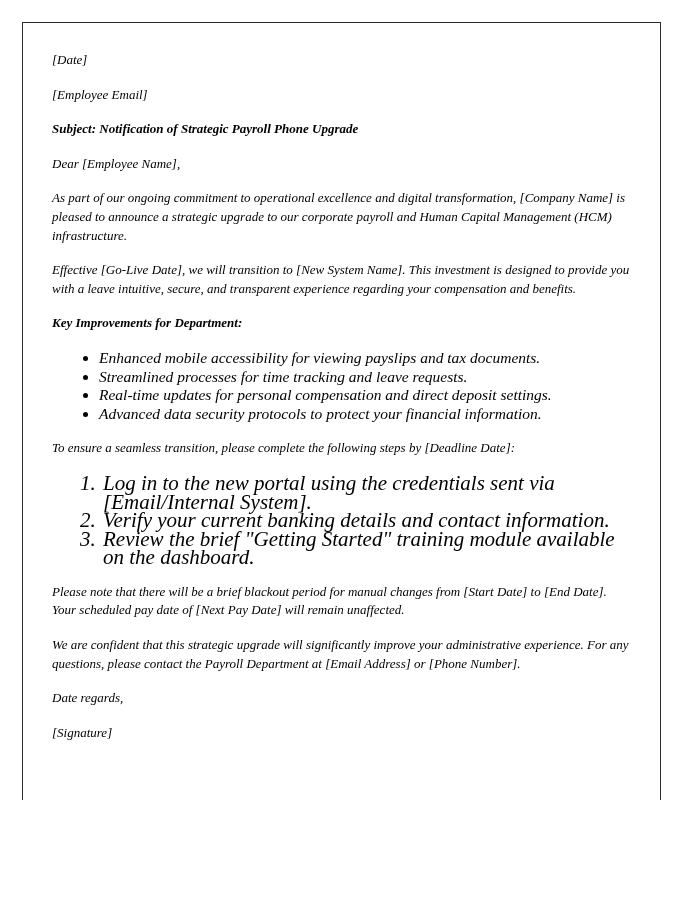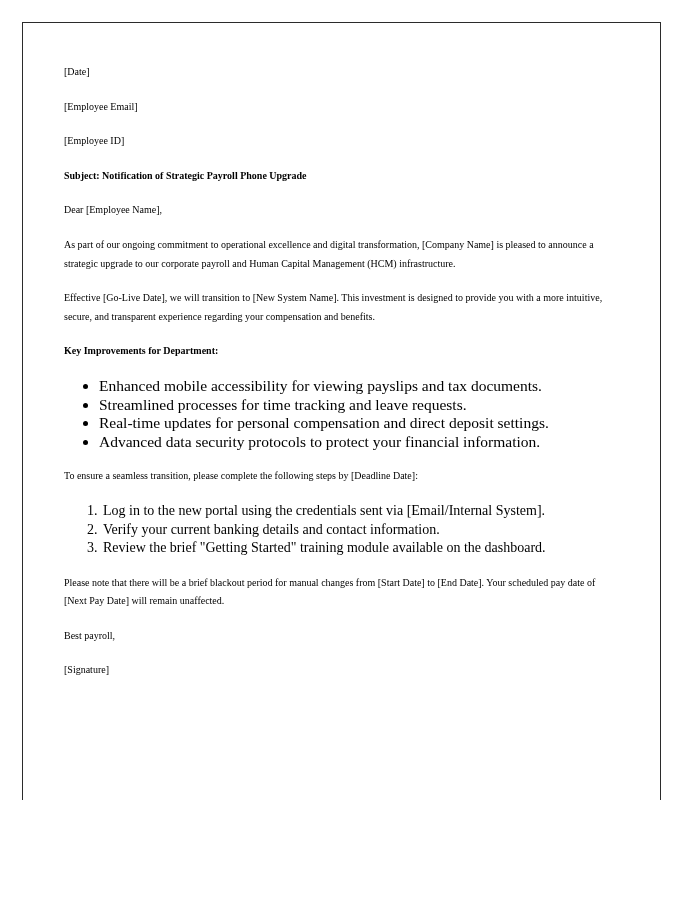--- a/index.html
+++ b/index.html
@@ -27,76 +27,78 @@
     border-bottom: none;
     background: #ffffff;
     overflow: hidden;
   }
 
   .page-inner {
     padding: 24px 26px 0 25px;
   }
 
   p, .line, .hdr {
-    margin: 16px;
-    font-size: 10px;
+    margin: 4px;
+    font-size: 13px;
     line-height: 18.6px;
+    font-style: italic;
   }
 
   
   .blk { margin-bottom: 16px; }
 
   .hdr {
     font-weight: bold;
     margin-bottom: 16px;
   }
 
   .addr .line { line-height: 18.6px; }
 
   ul.bullets {
     margin: 0 0 16px 0;
     padding-left: 51px;
     list-style-type: disc;
   }
   ul.bullets li {
     font-size: 15.5px;
     line-height: 18.6px;
+    font-style: italic;
   }
 
   ol.steps {
     margin: 0 0 16px 0;
     padding-left: 53px;
     list-style-type: decimal;
   }
   ol.steps li {
-    font-size: 14px;
+    font-size: 21px;
     line-height: 18.6px;
     padding-left: 2px;
+    font-style: italic;
   }
 </style>
 </head>
 <body>
 
 <div class="page">
   <div class="page-inner">
 
     <p class="blk">[Date]</p>
 
     <div class="addr blk">
       <div class="line">[Employee Email]</div>
-      <div class="line">[Employee ID]</div>
     </div>
 
     <p class="hdr">Subject: Notification of Strategic Payroll Phone Upgrade</p>
 
     <p class="blk">Dear [Employee Name],</p>
 
     <p class="blk">As part of our ongoing commitment to operational excellence and digital transformation, [Company Name] is pleased to announce a strategic upgrade to our corporate payroll and Human Capital Management (HCM) infrastructure.</p>
 
-    <p class="blk">Effective [Go-Live Date], we will transition to [New System Name]. This investment is designed to provide you with a more intuitive, secure, and transparent experience regarding your compensation and benefits.</p>
+    <p class="blk">Effective [Go-Live Date], we will transition to [New System Name]. This investment is designed to provide you with a leave intuitive, secure, and transparent experience regarding your compensation and benefits.</p>
 
     <p class="hdr">Key Improvements for Department:</p>
 
     <ul class="bullets">
       <li>Enhanced mobile accessibility for viewing payslips and tax documents.</li>
       <li>Streamlined processes for time tracking and leave requests.</li>
       <li>Real-time updates for personal compensation and direct deposit settings.</li>
       <li>Advanced data security protocols to protect your financial information.</li>
     </ul>
 
@@ -104,22 +106,23 @@
     <p class="blk">To ensure a seamless transition, please complete the following steps by [Deadline Date]:</p>
 
     <ol class="steps">
       <li>Log in to the new portal using the credentials sent via [Email/Internal System].</li>
       <li>Verify your current banking details and contact information.</li>
       <li>Review the brief "Getting Started" training module available on the dashboard.</li>
     </ol>
 
     <p class="blk">Please note that there will be a brief blackout period for manual changes from [Start Date] to [End Date]. Your scheduled pay date of [Next Pay Date] will remain unaffected.</p>
 
+    <p class="blk">We are confident that this strategic upgrade will significantly improve your administrative experience. For any questions, please contact the Payroll Department at [Email Address] or [Phone Number].</p>
 
-    <p class="blk">Best payroll,</p>
+    <p class="blk">Date regards,</p>
 
     <div>
       <div class="line">[Signature]</div>
 
     </div>
 
   </div>
 </div>
 
 </body></html>

